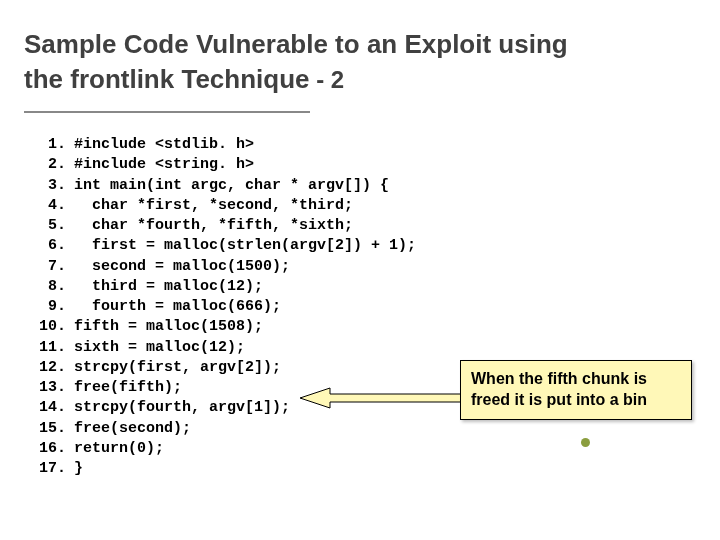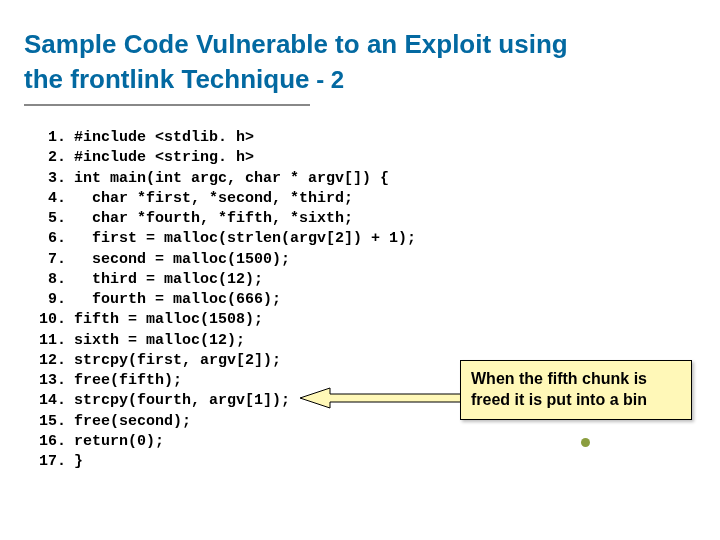--- a/index.html
+++ b/index.html
@@ -15,30 +15,30 @@
   .slide {
     position: absolute;
     top: 28px;
     left: 24px;
     right: 24px;
     bottom: 24px;
   }
   .title {
     font-size: 26px;
     font-weight: bold;
-    color: #0369a1;
+    color: #404040;
     line-height: 1.25;
   }
   .title-line2 {
     margin-top: 2px;
   }
   .underline {
     display: inline-block;
     border-bottom: 2px solid #888;
-    padding-bottom: 9px;
+    padding-bottom: 16px;
   }
   .suffix {
     font-weight: bold;
     font-size: 24px;
   }
   .code-area {
     margin-top: 22px;
     font-family: "Courier New", Courier, monospace;
     font-size: 15px;
     font-weight: bold;

